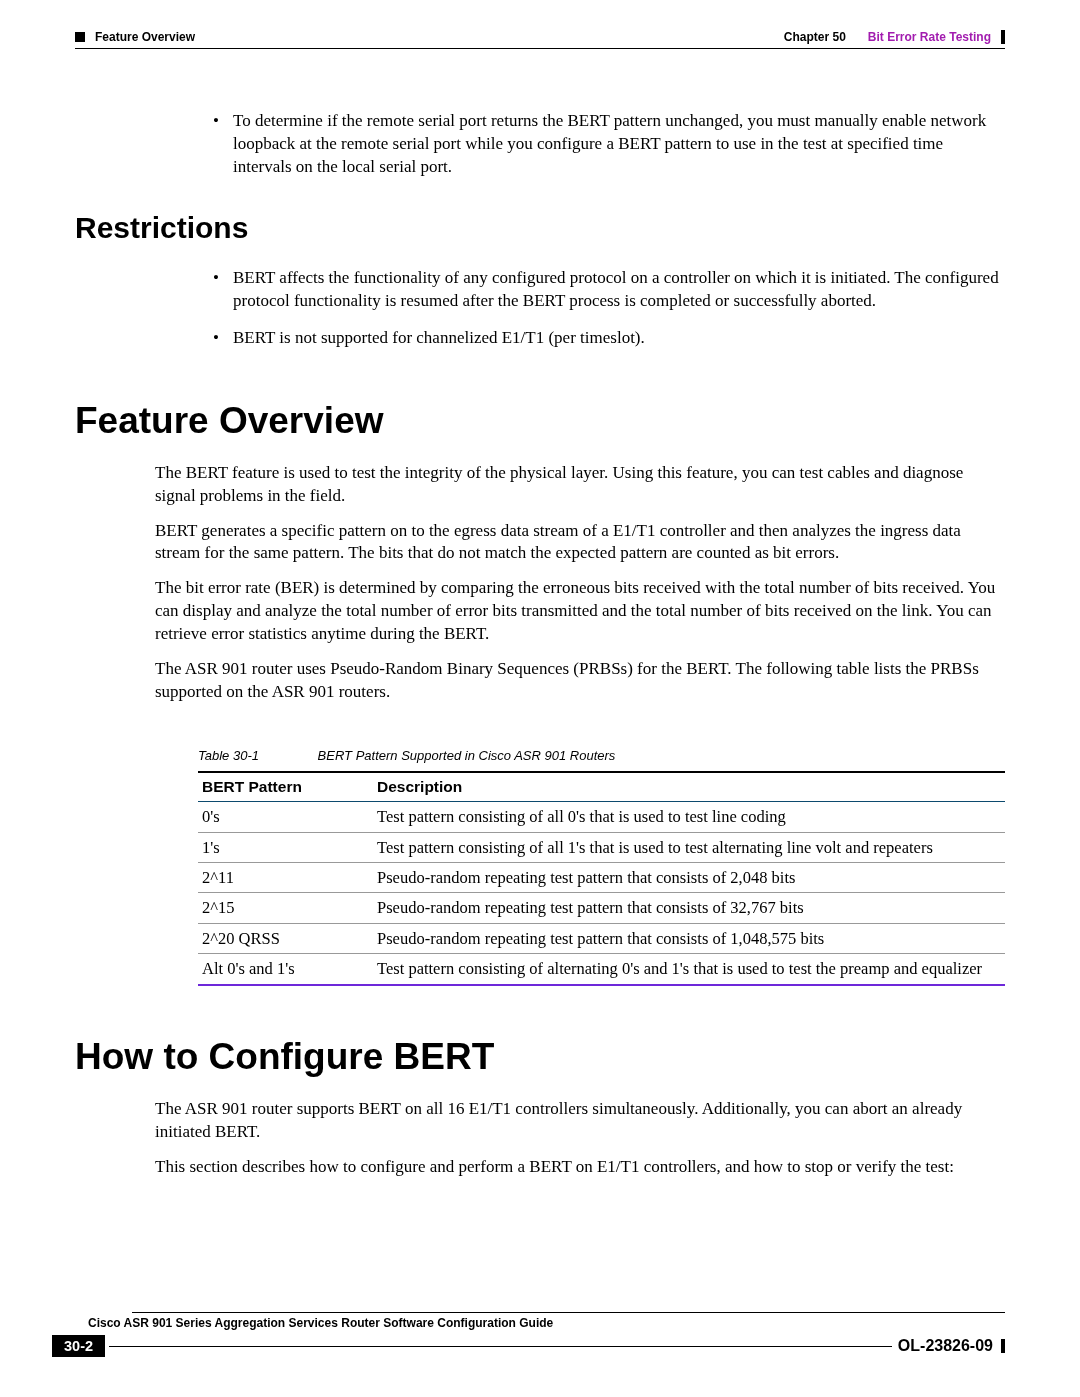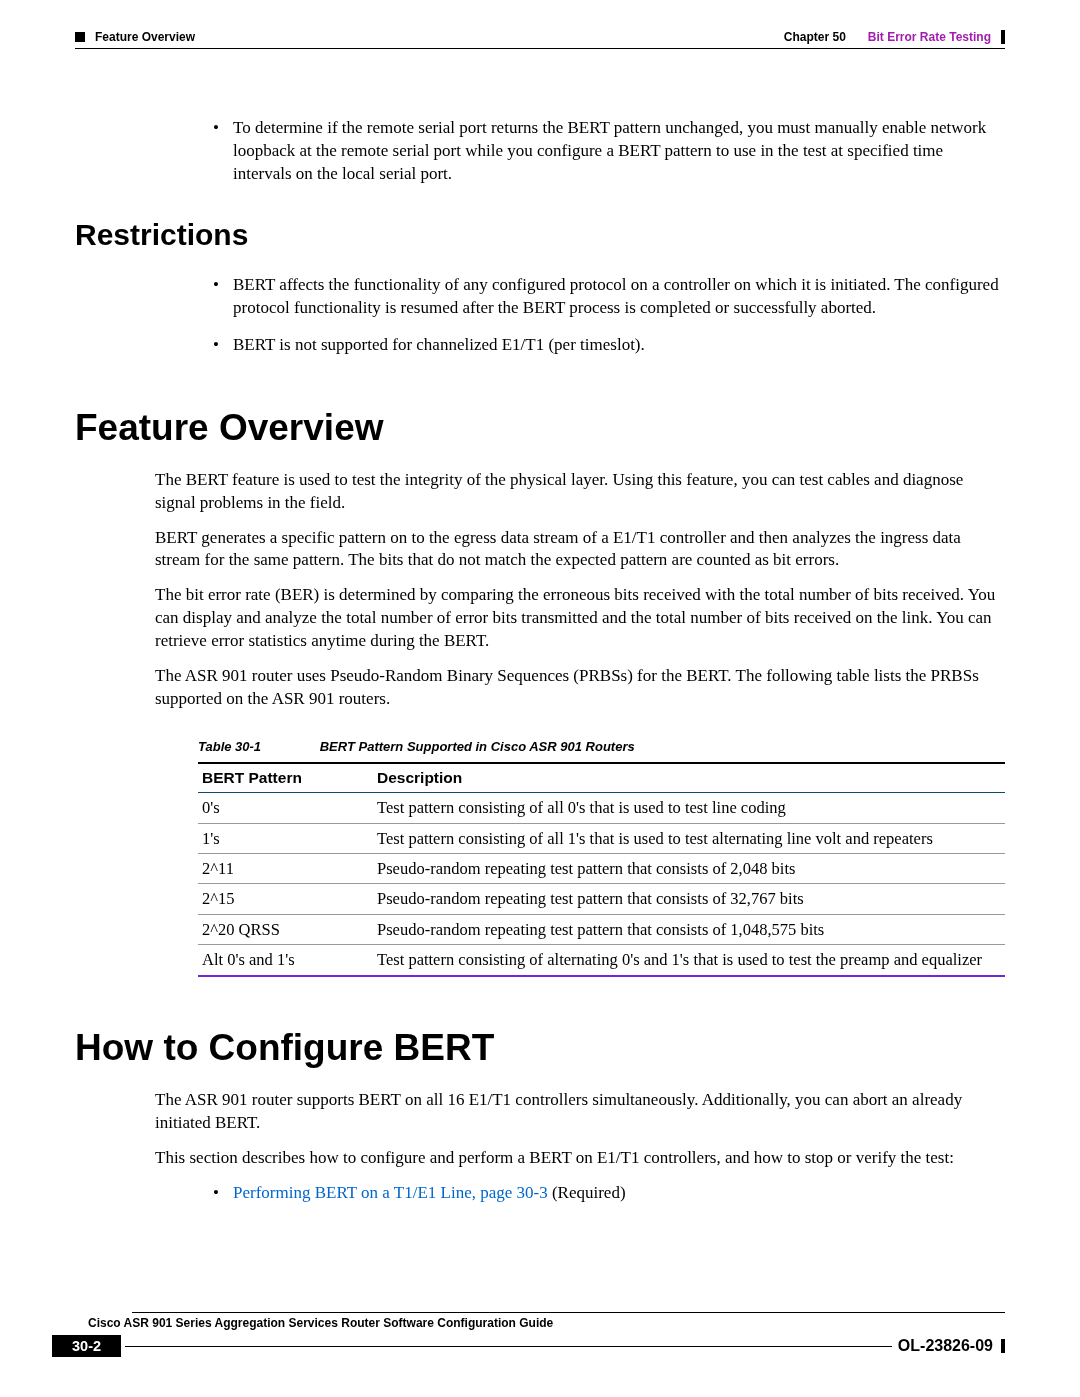--- a/index.html
+++ b/index.html
@@ -51,21 +51,21 @@
     }
     .header-rule {
       position: absolute;
       top: 48px;
       left: 75px;
       right: 75px;
       border-top: 1px solid #000;
     }
     .content {
       position: absolute;
-      top: 117px;
+      top: 110px;
       left: 75px;
       right: 75px;
     }
     .bullet-list {
       margin-left: 134px;
       margin-right: 0;
     }
     .bullet-list li {
       list-style: none;
       position: relative;
@@ -100,23 +100,23 @@
     .body-para {
       margin-left: 80px;
       font-size: 17px;
       line-height: 1.35;
       margin-bottom: 12px;
     }
     .table-caption {
       margin-left: 123px;
       font-family: Arial, Helvetica, sans-serif;
       font-size: 13px;
-      font-weight: bold;
+      font-weight: normal;
       font-style: italic;
-      margin-top: 28px;
+      margin-top: 44px;
       margin-bottom: 8px;
     }
     .table-caption .label {
       margin-right: 55px;
     }
     table {
       margin-left: 123px;
       border-collapse: collapse;
       width: calc(100% - 123px);
       font-size: 16.5px;
@@ -166,21 +166,21 @@
     .footer-bottom {
       display: flex;
       align-items: center;
     }
     .page-box {
       background: #000;
       color: #fff;
       font-family: Arial, Helvetica, sans-serif;
       font-size: 14.5px;
       font-weight: bold;
-      padding: 3px 20px;
+      padding: 3px 12px;
     }
     .footer-line {
       flex: 1;
       border-top: 1px solid #000;
       margin: 0 6px 0 4px;
     }
     .doc-id {
       font-family: Arial, Helvetica, sans-serif;
       font-size: 16px;
       font-weight: bold;
@@ -263,25 +263,20 @@
         <td>Alt 0's and 1's</td>
         <td>Test pattern consisting of alternating 0's and 1's that is used to test the preamp and equalizer</td>
       </tr>
     </tbody>
   </table>
 
   <h1>How to Configure BERT</h1>
   <p class="body-para">The ASR 901 router supports BERT on all 16 E1/T1 controllers simultaneously. Additionally, you can abort an already initiated BERT.</p>
   <p class="body-para">This section describes how to configure and perform a BERT on E1/T1 controllers, and how to stop or verify the test:</p>
 
-  <ul class="bullet-list">
-    <li>
-      <span class="link-text">Performing BERT on a T1/E1 Line, page 30-3</span><span> (Required)</span>
-    </li>
-  </ul>
 
 </div>
 
 <div class="footer">
   <div class="footer-rule"></div>
   <div class="footer-title">Cisco ASR 901 Series Aggregation Services Router Software Configuration Guide</div>
   <div class="footer-bottom">
     <span class="page-box">30-2</span>
     <span class="footer-line"></span>
     <span class="doc-id">OL-23826-09</span>

